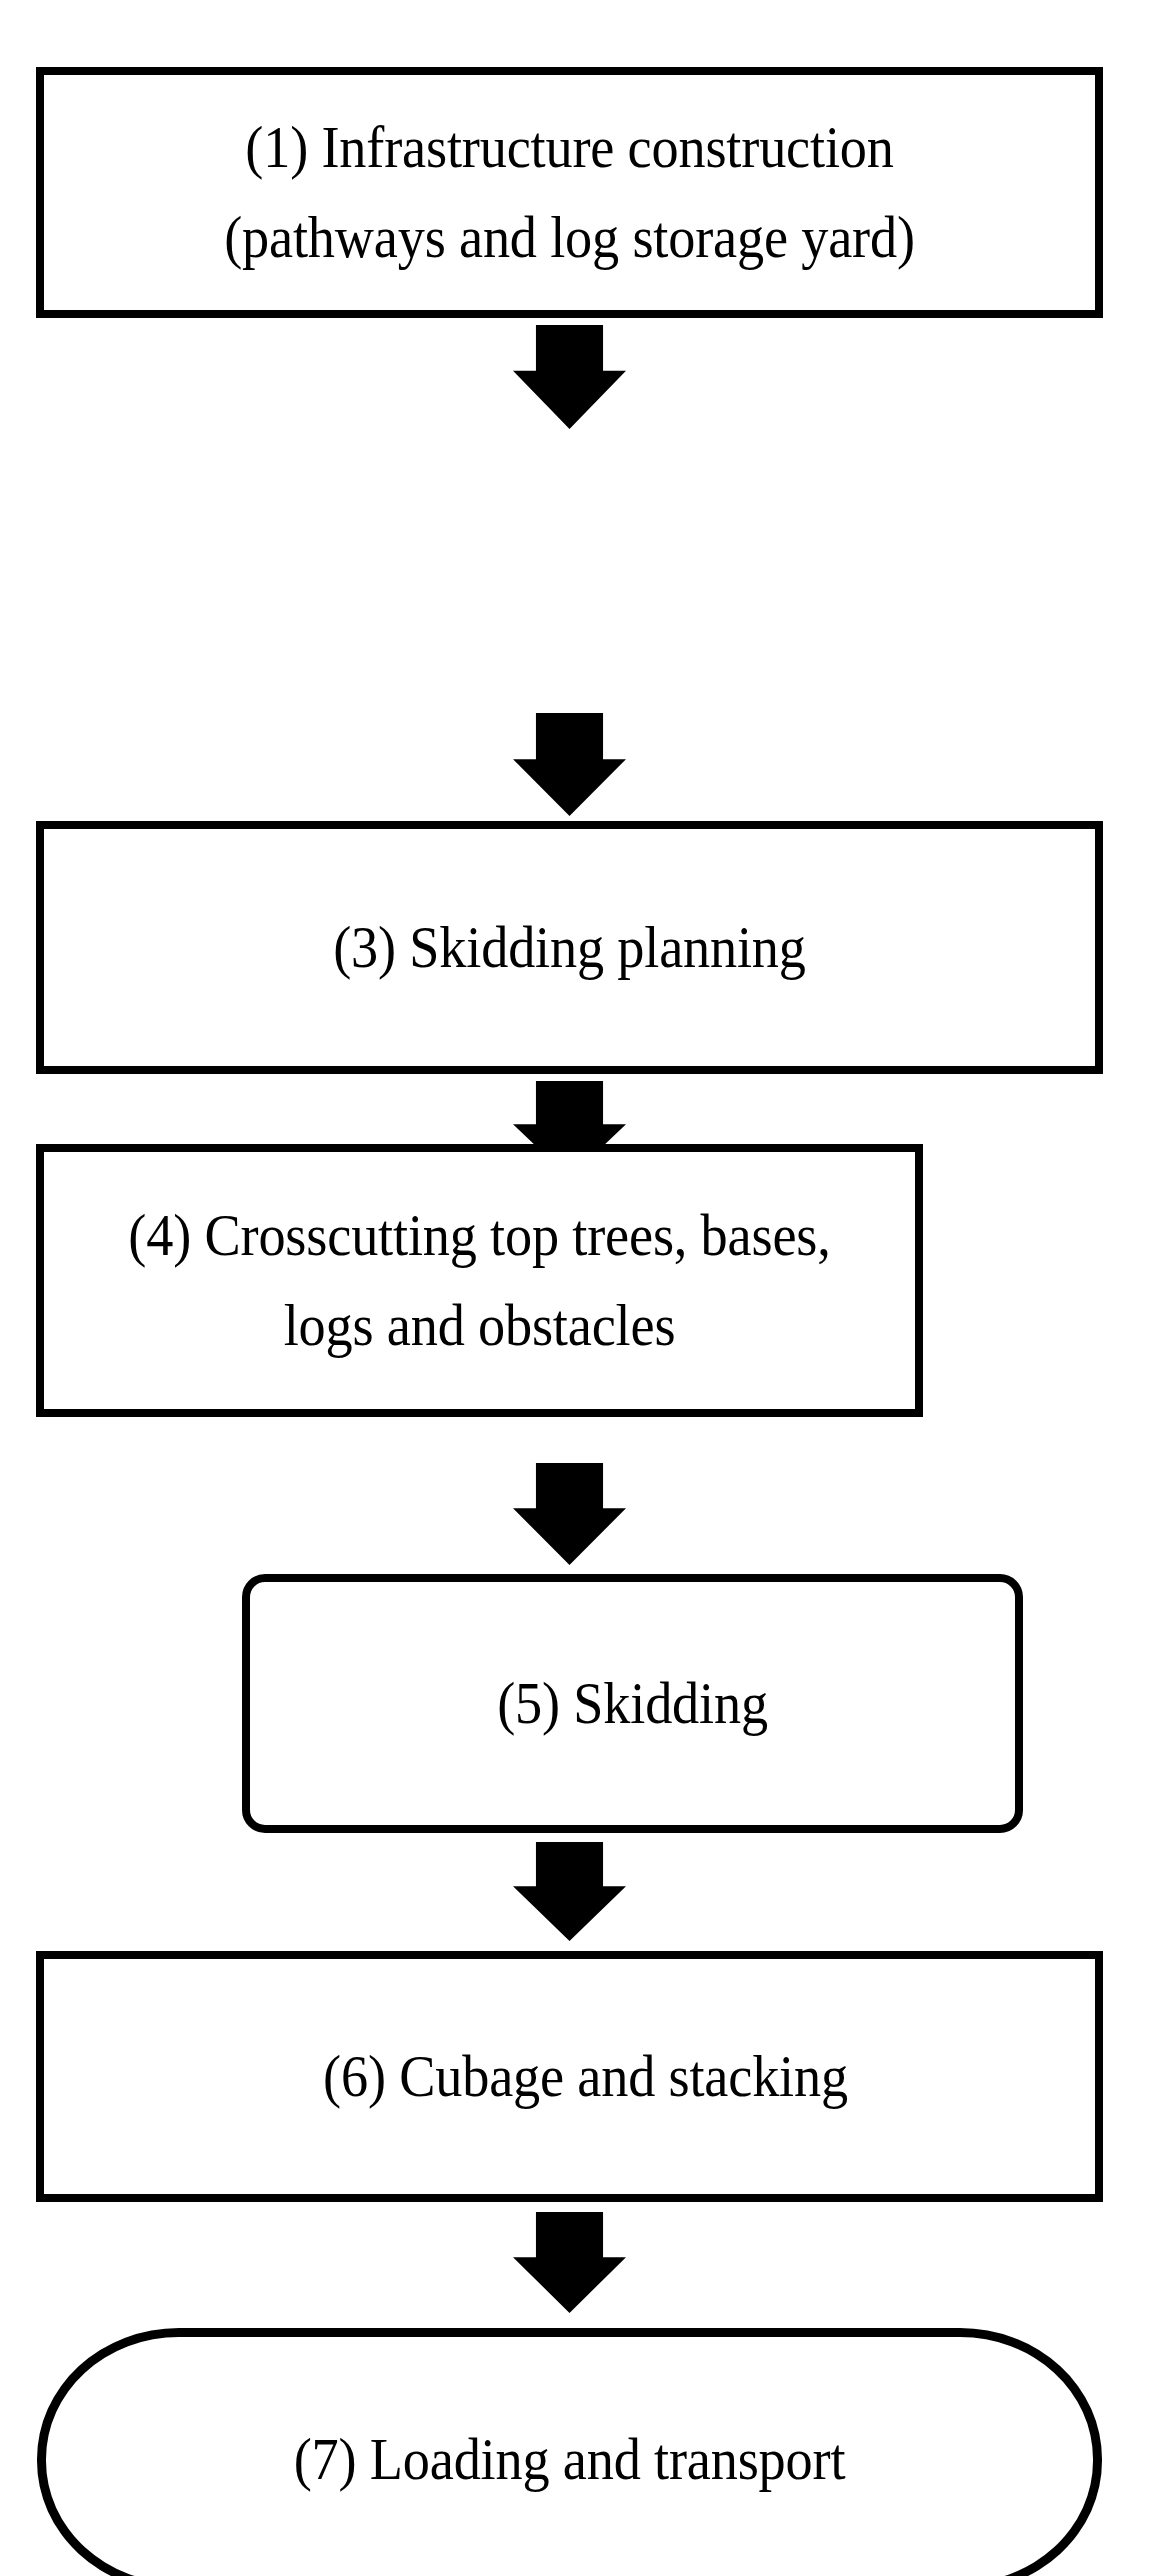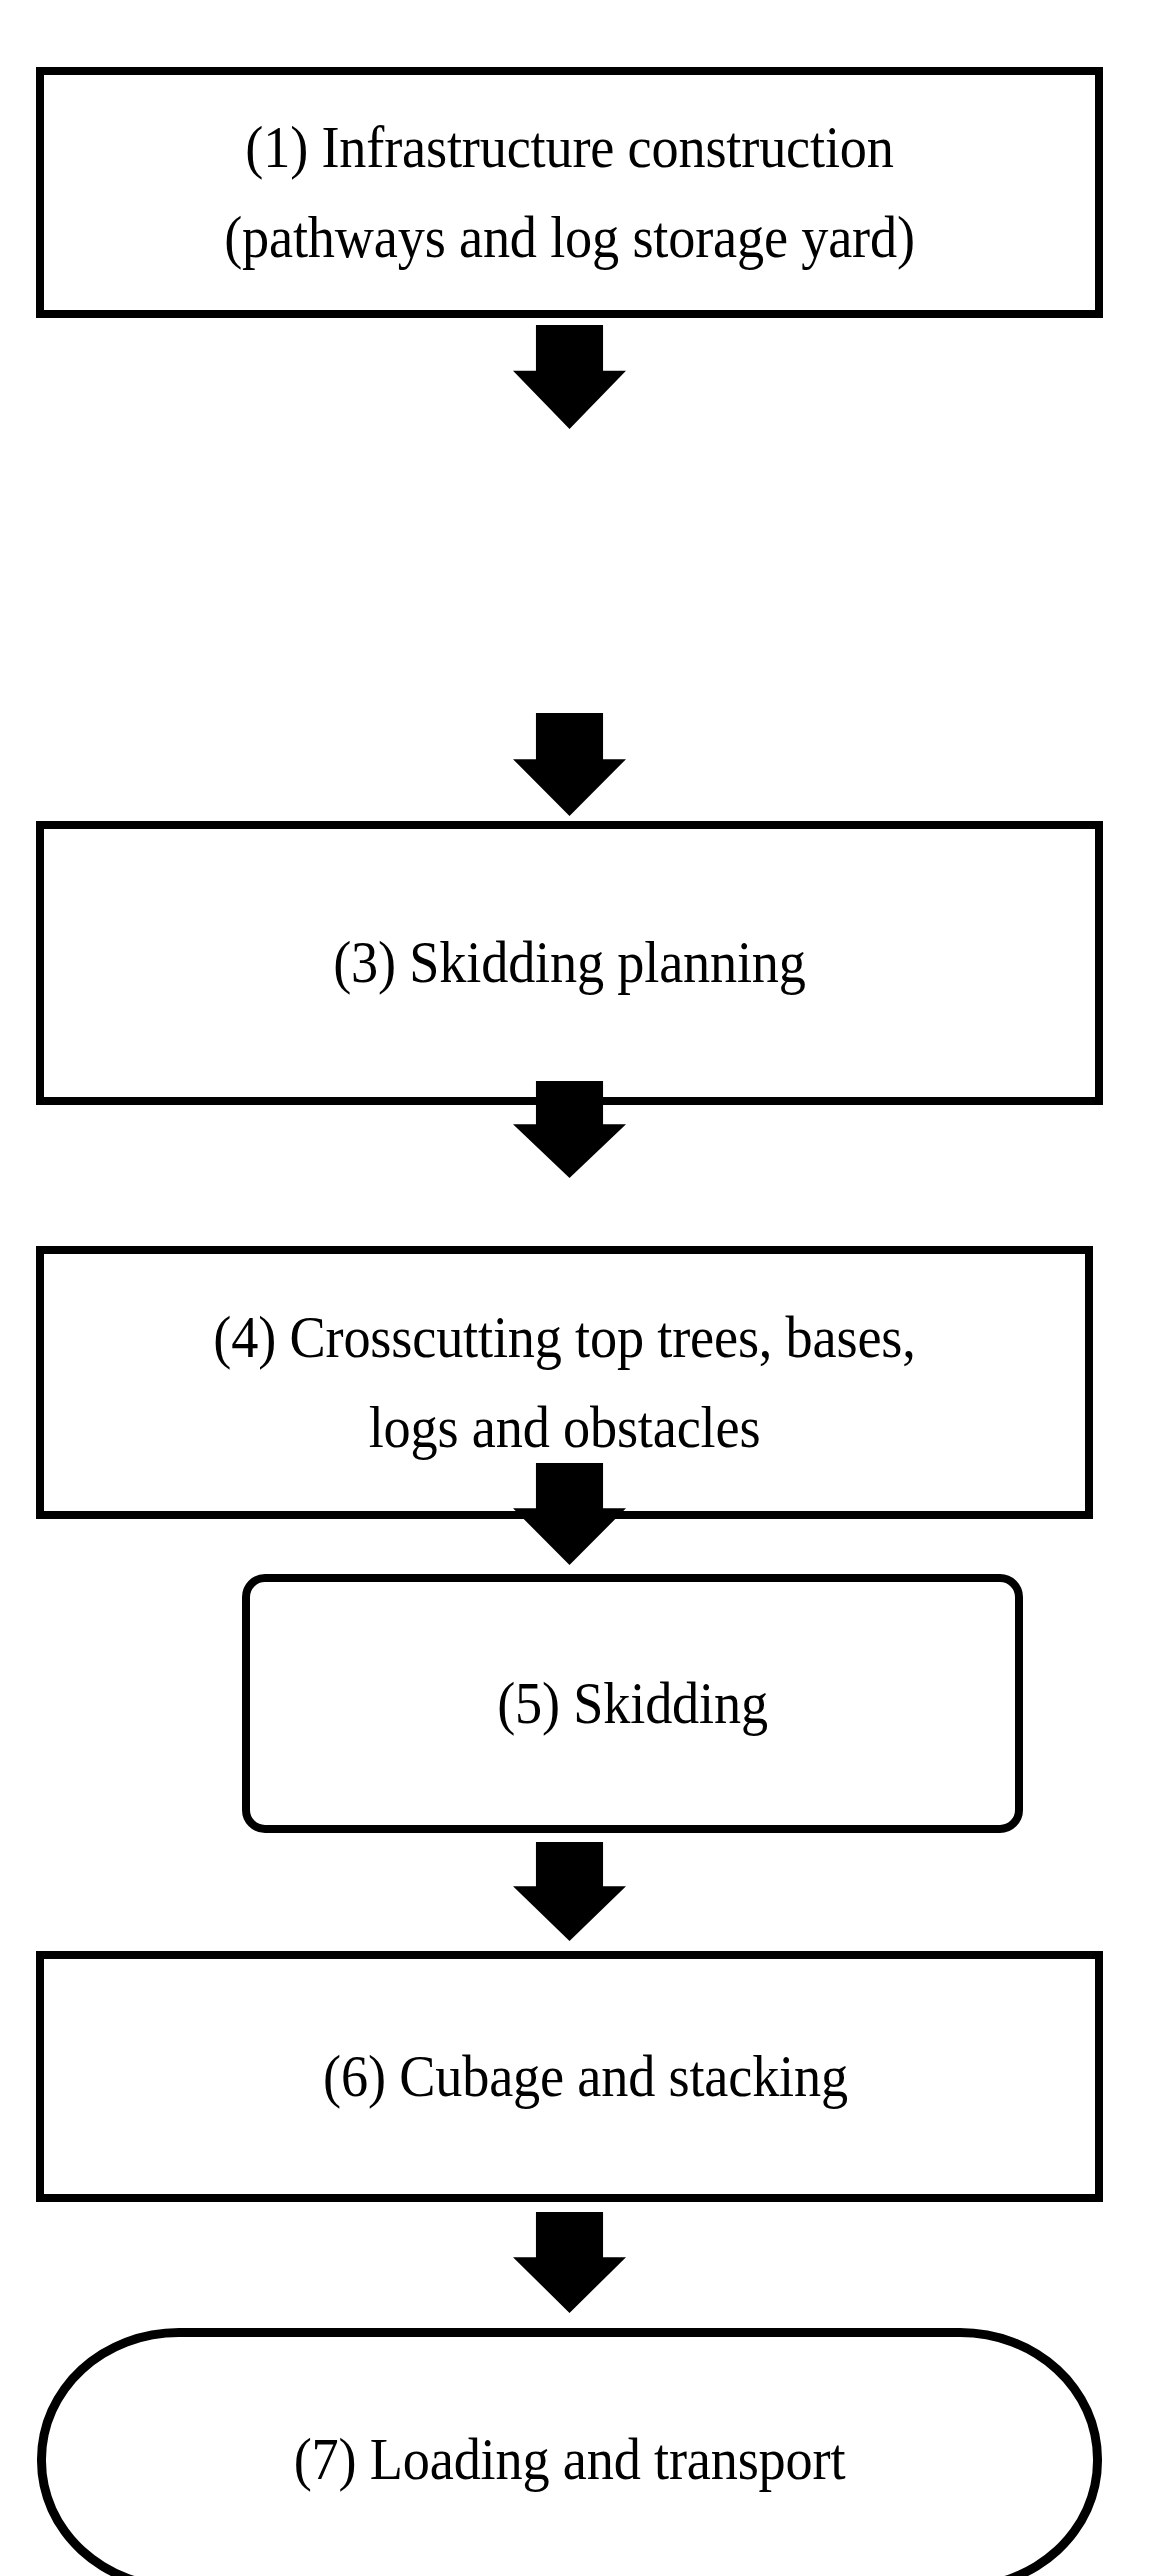--- a/index.html
+++ b/index.html
@@ -53,22 +53,22 @@
 
   
   .node.rounded { border-radius: 23px; }
 
   
   .node.stadium { border-radius: 142px / 131px; border-width: 9.7px; }
 
   
   #node-1 { left: 36px;  top: 27.4px;   width: 1067px; height: 251px; }
   #node-2 { left: 36px;  top: 382px;  width: 1067px; height: 273px; }
-  #node-3 { left: 36px;  top: 781px;  width: 1067px; height: 284px; }
-  #node-4 { left: 36px;  top: 1206px; width: 1057px; height: 273px; }
+  #node-3 { left: 36px;  top: 781px;  width: 1067px; height: 253px; }
+  #node-4 { left: 36px;  top: 1104px; width: 887px; height: 273px; }
   #node-5 { left: 242px; top: 1534px; width: 781px;  height: 259px; }
   #node-6 { left: 36px;  top: 1911px; width: 1067px; height: 251px; padding-left: 32px; }
   #node-7 { left: 37px;  top: 2288px; width: 1065px; height: 264px; }
 
   
   .arrow {
     position: absolute;
     left: 513px;
     width: 113px;
   }

